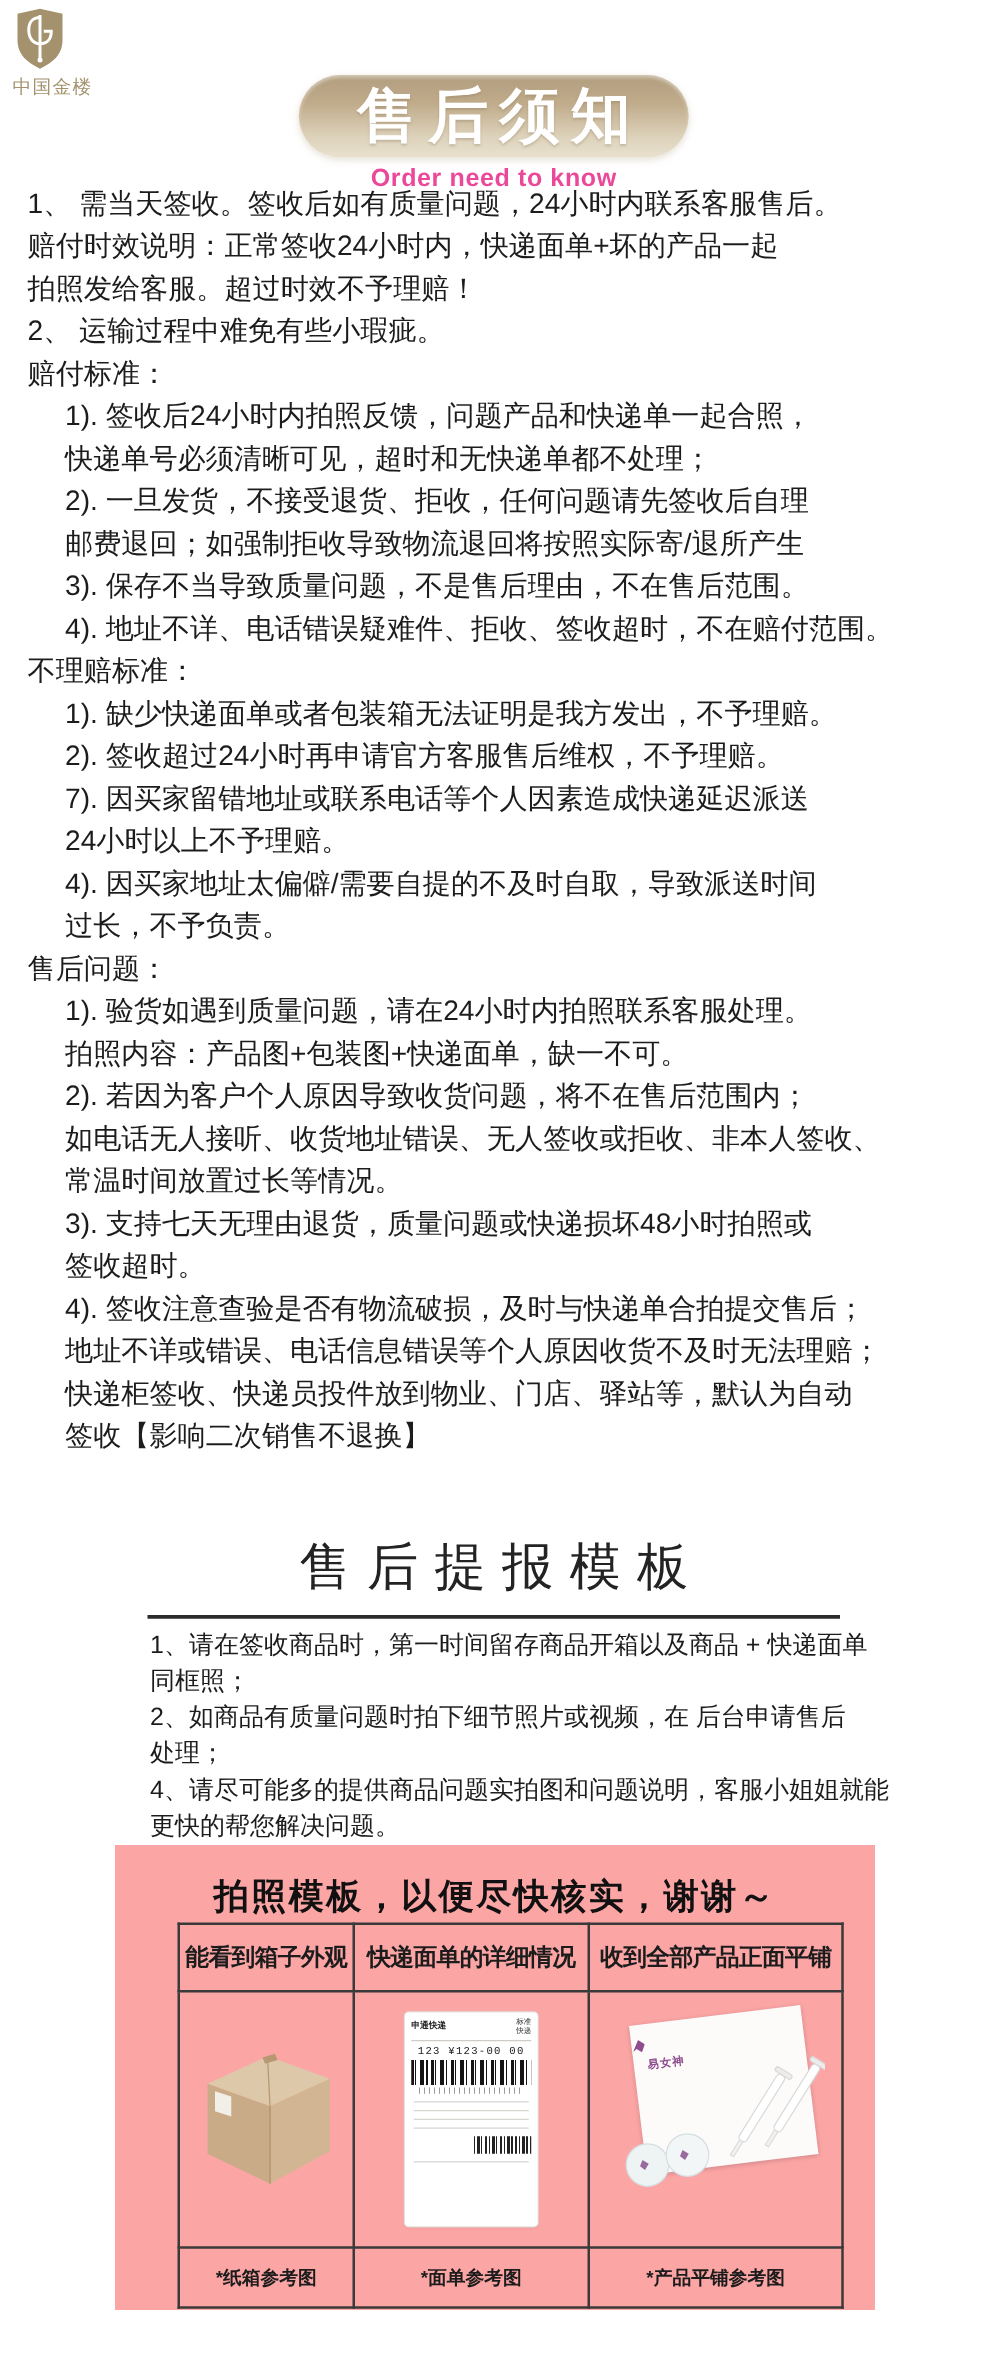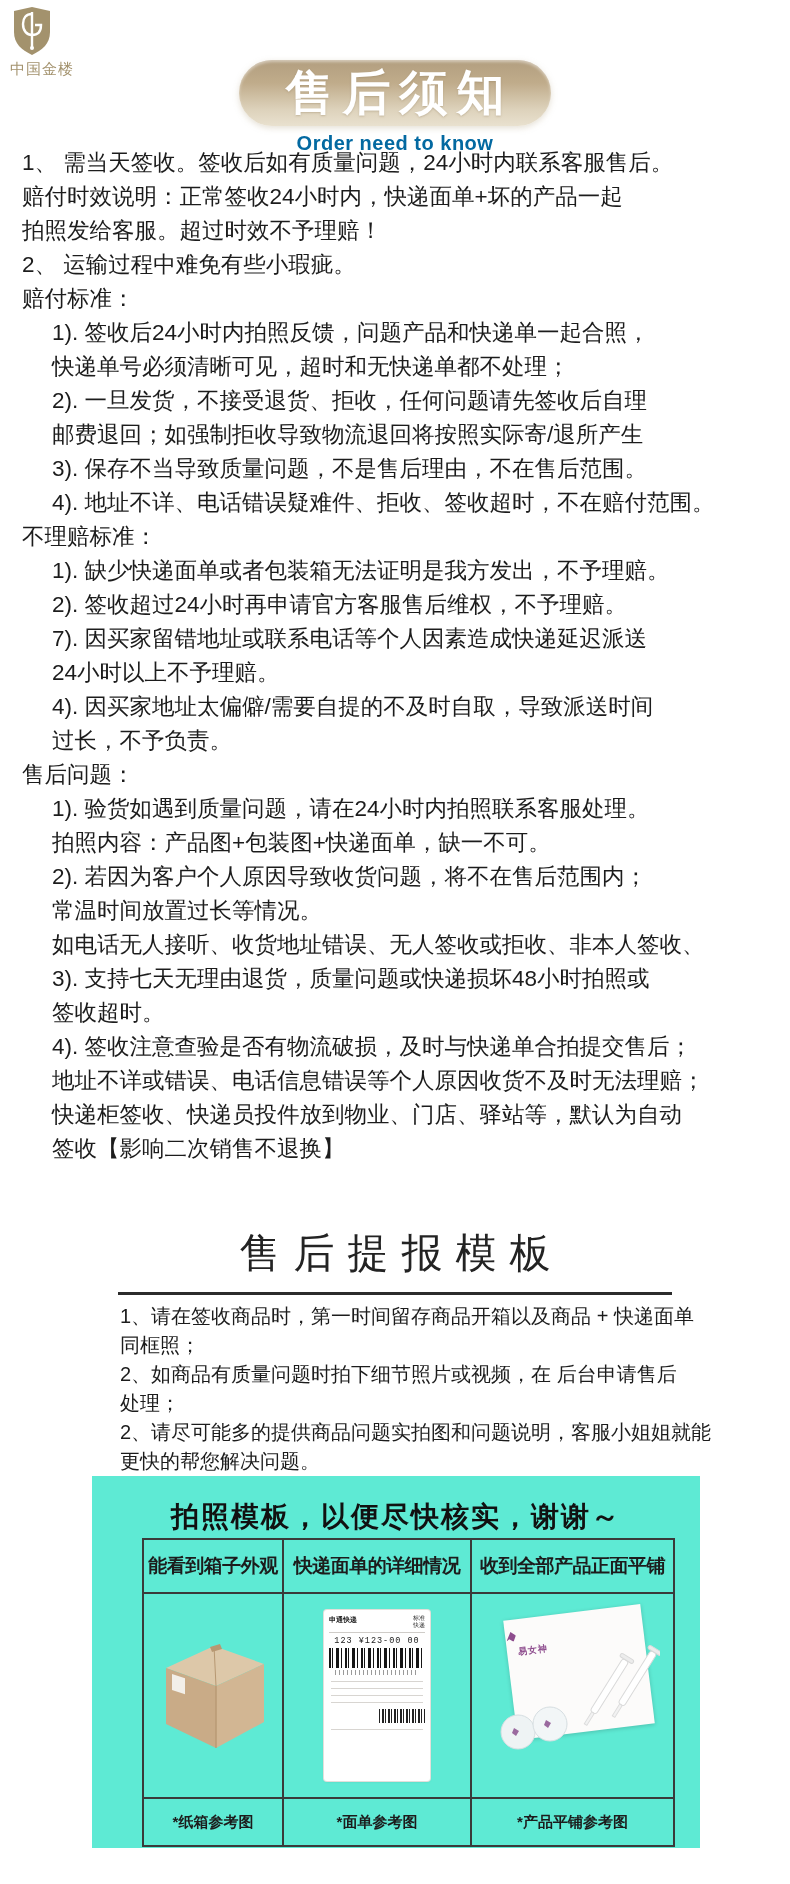--- a/index.html
+++ b/index.html
@@ -14,33 +14,33 @@
   .logo-text{font-size:15px;color:#a3926d;letter-spacing:1px;margin-top:4px;}
   .banner{
     position:absolute;left:239px;top:60px;width:312px;height:66px;border-radius:34px;
     background:linear-gradient(180deg,#b29e7f 0%,#c0ac8b 35%,#ddd2bb 75%,#e9e1cf 100%);
     box-shadow:inset 0 2px 3px rgba(255,255,255,.45), 0 2px 6px rgba(180,165,135,.35);
     display:flex;align-items:center;justify-content:center;
   }
   .banner-text{font-size:48px;font-weight:bold;color:#ffffff;letter-spacing:9px;text-indent:9px;
     text-shadow:0 1px 2px rgba(140,120,90,.35);}
   .subtitle{position:absolute;top:132px;left:0;width:790px;text-align:center;
-    font-size:20px;font-weight:bold;color:#0369a1;letter-spacing:.5px;}
+    font-size:20px;font-weight:bold;color:#ec4899;letter-spacing:.5px;}
   
   .notice{position:absolute;top:146px;left:0;width:790px;}
   .nline{font-size:22.5px;line-height:34px;padding-left:22px;white-space:nowrap;}
   .nline.sub{padding-left:52px;}
   
   .template-heading{position:absolute;top:1226px;left:0;width:790px;text-align:center;
     font-size:41px;color:#232323;letter-spacing:13px;text-indent:13px;}
   .template-divider{position:absolute;top:1292px;left:118px;width:554px;height:3px;background:#2b2b2b;}
   .template-lines{position:absolute;top:1302px;left:120px;width:580px;}
   .tline{font-size:20px;line-height:29px;white-space:nowrap;}
   
-  .photo-panel{position:absolute;top:1476px;left:92px;width:608px;height:372px;background:#5eead4;}
+  .photo-panel{position:absolute;top:1476px;left:92px;width:608px;height:372px;background:#fca5a5;}
   .panel-heading{padding-top:22px;text-align:center;font-size:28px;font-weight:bold;
     letter-spacing:2px;color:#111;}
   table.photo-table{position:absolute;top:62px;left:50px;border-collapse:collapse;table-layout:fixed;}
   table.photo-table td{border:2px solid #3a3a3a;text-align:center;vertical-align:middle;padding:0;}
   td.ph-header{height:52px;font-size:19px;font-weight:bold;letter-spacing:-0.5px;}
   td.ph-img{height:177px;position:relative;}
   td.ph-caption{height:46px;font-size:15px;font-weight:bold;}
   .c1{width:138px;} .c2{width:186px;} .c3{width:201px;}
   
   .waybill{width:96px;height:162px;margin:16px auto;background:#fff;border-radius:3px;
@@ -107,38 +107,38 @@
   <div class="nline sub">1). 缺少快递面单或者包装箱无法证明是我方发出，不予理赔。</div>
   <div class="nline sub">2). 签收超过24小时再申请官方客服售后维权，不予理赔。</div>
   <div class="nline sub">7). 因买家留错地址或联系电话等个人因素造成快递延迟派送</div>
   <div class="nline sub">24小时以上不予理赔。</div>
   <div class="nline sub">4). 因买家地址太偏僻/需要自提的不及时自取，导致派送时间</div>
   <div class="nline sub">过长，不予负责。</div>
   <div class="nline">售后问题：</div>
   <div class="nline sub">1). 验货如遇到质量问题，请在24小时内拍照联系客服处理。</div>
   <div class="nline sub">拍照内容：产品图+包装图+快递面单，缺一不可。</div>
   <div class="nline sub">2). 若因为客户个人原因导致收货问题，将不在售后范围内；</div>
+  <div class="nline sub">如电话无人接听、收货地址错误、无人签收或拒收、非本人签收、</div>
   <div class="nline sub">常温时间放置过长等情况。</div>
-  <div class="nline sub">如电话无人接听、收货地址错误、无人签收或拒收、非本人签收、</div>
   <div class="nline sub">3). 支持七天无理由退货，质量问题或快递损坏48小时拍照或</div>
   <div class="nline sub">签收超时。</div>
   <div class="nline sub">4). 签收注意查验是否有物流破损，及时与快递单合拍提交售后；</div>
   <div class="nline sub">地址不详或错误、电话信息错误等个人原因收货不及时无法理赔；</div>
   <div class="nline sub">快递柜签收、快递员投件放到物业、门店、驿站等，默认为自动</div>
   <div class="nline sub">签收【影响二次销售不退换】</div>
 </div>
 
 <div class="template-heading">售后提报模板</div>
 <div class="template-divider"></div>
 <div class="template-lines">
   <div class="tline">1、请在签收商品时，第一时间留存商品开箱以及商品 + 快递面单</div>
   <div class="tline">同框照；</div>
   <div class="tline">2、如商品有质量问题时拍下细节照片或视频，在 后台申请售后</div>
   <div class="tline">处理；</div>
-  <div class="tline">2、请尽可能多的提供商品问题实拍图和问题说明，客服小姐姐就能</div>
+  <div class="tline">4、请尽可能多的提供商品问题实拍图和问题说明，客服小姐姐就能</div>
   <div class="tline">更快的帮您解决问题。</div>
 </div>
 
 <div class="photo-panel">
   <div class="panel-heading">拍照模板，以便尽快核实，谢谢～</div>
 
   <table class="photo-table">
     <tbody>
         <tr>
       <td class="ph-header c1">能看到箱子外观</td>

